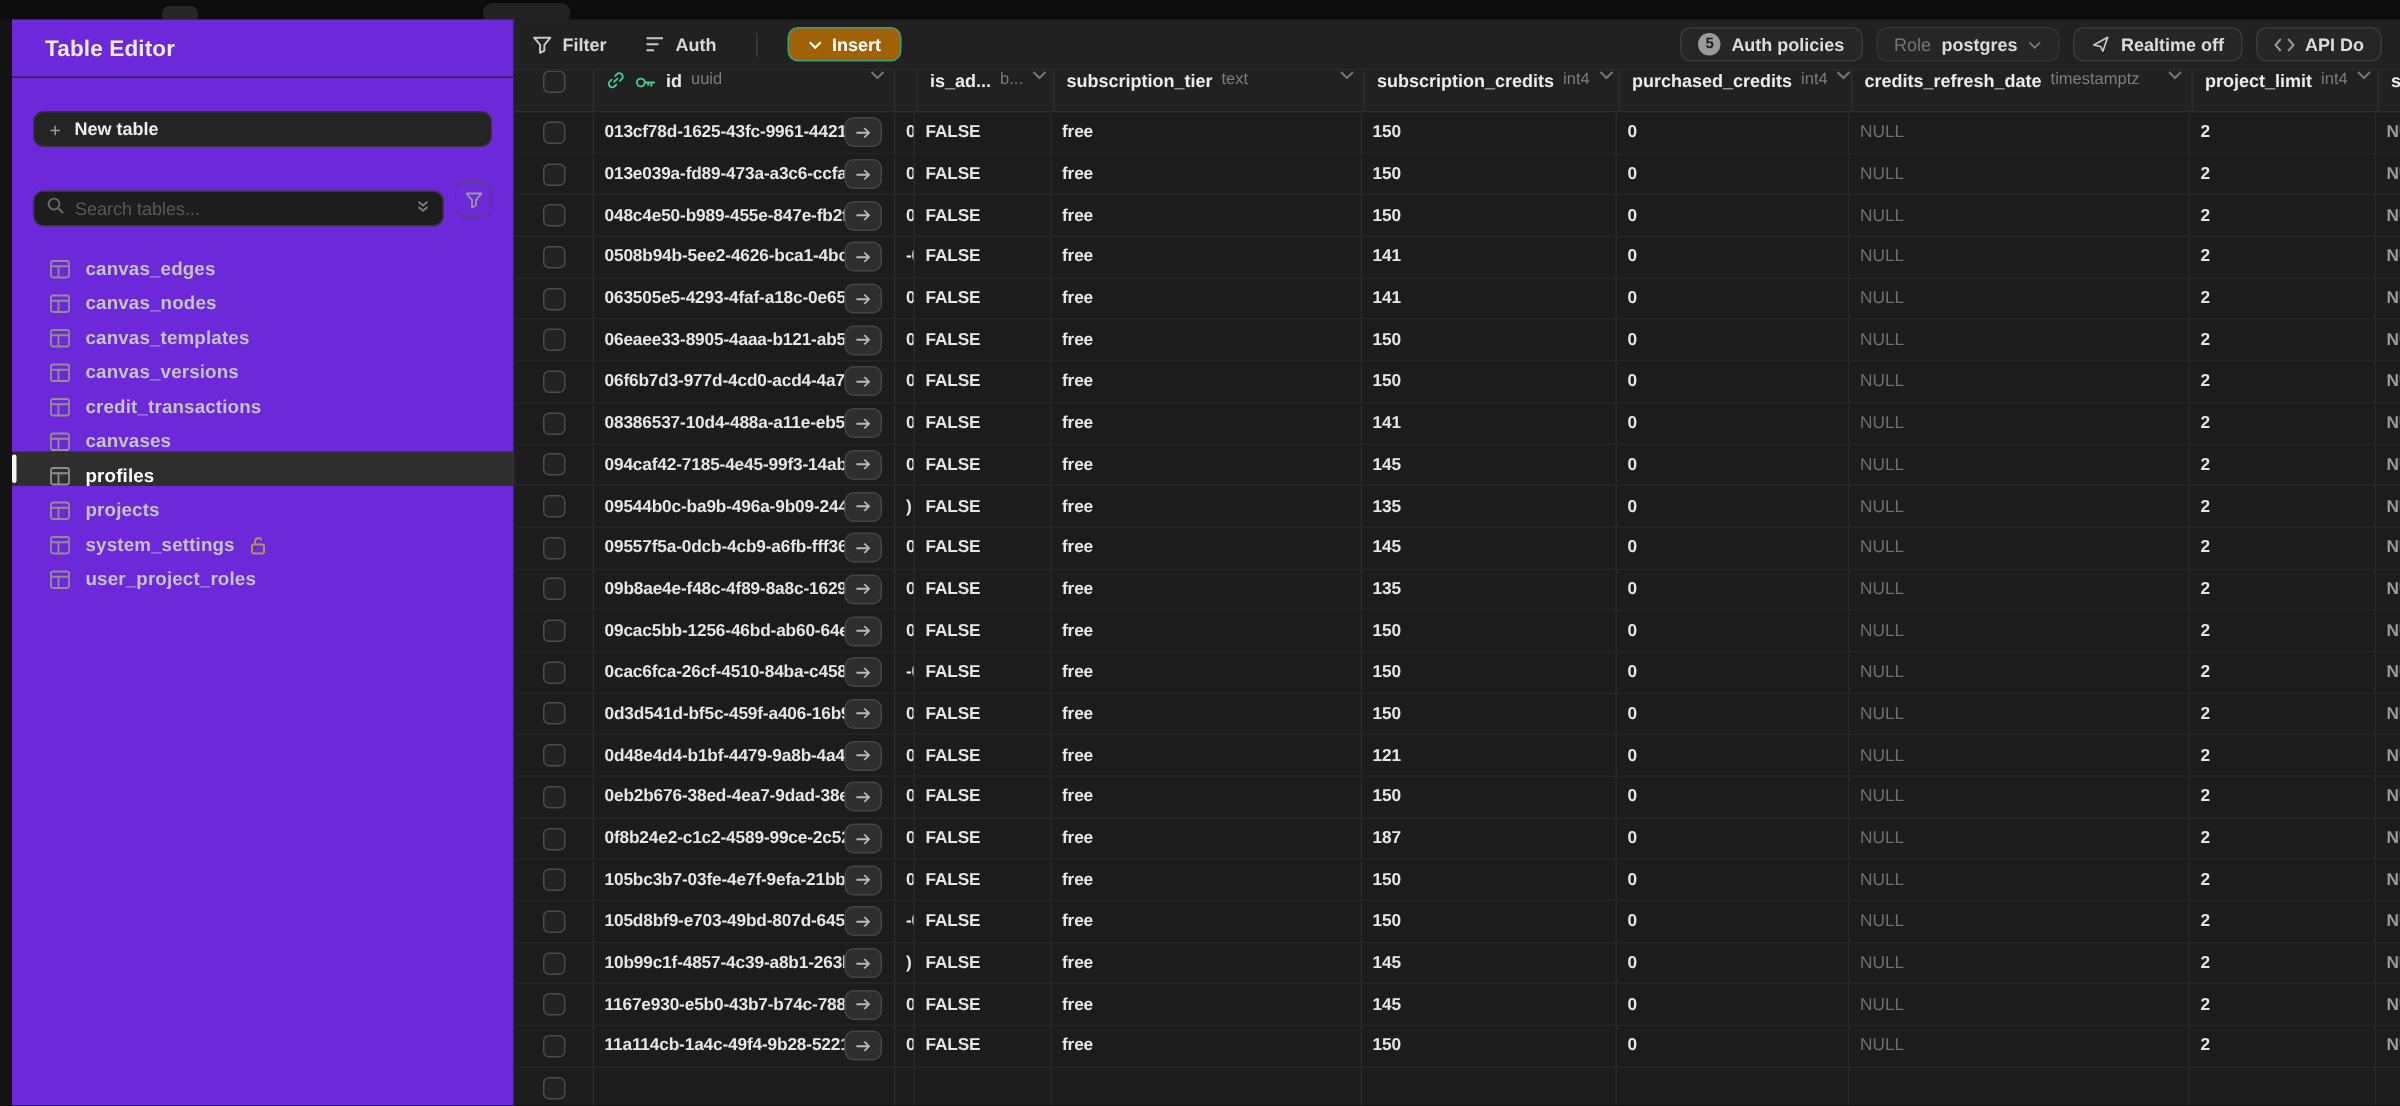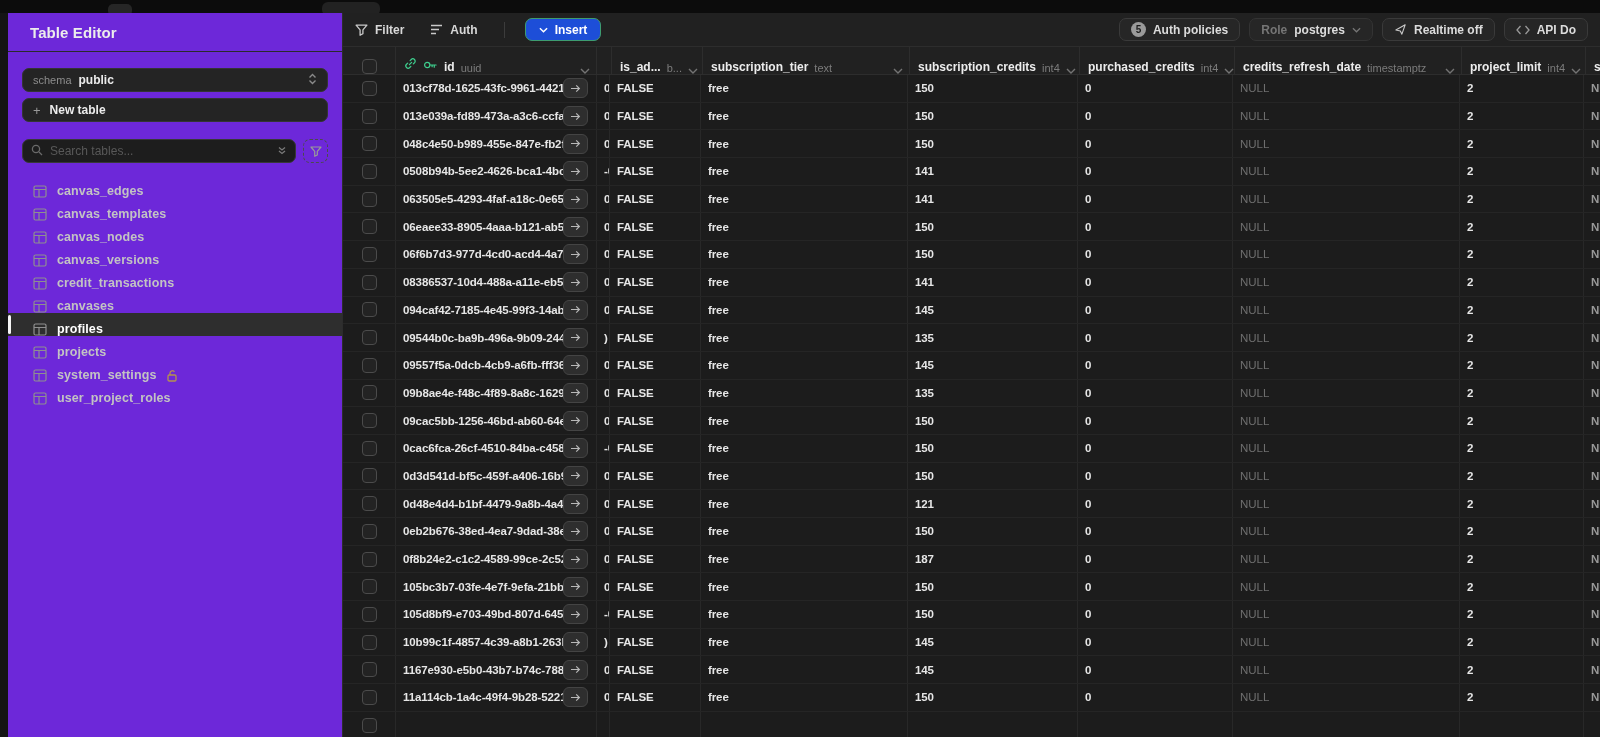--- a/index.html
+++ b/index.html
@@ -24,21 +24,21 @@
      height:24px; background:#242424; border:1px solid #343434; border-radius:7px;
      display:flex; align-items:center; padding:0 10px; cursor:pointer; }
   .select-box .lbl { font-size:11px; color:#8d8d8d; }
   .select-box .val { font-size:12px; font-weight:700; color:#ececec; margin-left:7px; }
   .newtable-btn { margin-top:6px; gap:9px; }
   .newtable-btn .plus { color:#9a9a9a; font-size:13px; line-height:1; }
   .newtable-btn .nt-label { font-size:12px; font-weight:700; color:#ececec; }
   .spacer { flex:1; }
   .search-row { margin-top:17px; display:flex; gap:7px; align-items:center; }
   .search-box { flex:1; height:24px; border:1px solid #383838; border-radius:7px; background:#1d1d1d;
-                display:flex; align-items:center; padding:0 8px; gap:7px; }
+                display:flex; align-items:center; padding:0 8px; gap:7px;margin-top:12px; }
   .search-box input { flex:1; background:transparent; border:none; outline:none;
                       font-size:12px; color:#cfcfcf; font-family:"Liberation Sans",sans-serif; }
   .search-box input::placeholder { color:#585858; }
   .filter-sq { width:25px; height:24px; border:1px dashed #4b4b4b; border-radius:7px;
                display:flex; align-items:center; justify-content:center; cursor:pointer; }
   .table-list { margin-top:12px; }
   .tbl-item { position:relative; height:23px; display:flex; align-items:flex-end; gap:10px;
               padding-left:25px; cursor:pointer; }
   .tbl-item .t-label { font-size:12.5px; font-weight:600; color:#c3c3c3; letter-spacing:.1px; }
   .tbl-item.selected { background:#2e2e2e; }
@@ -46,35 +46,35 @@
   .tbl-item.selected::before { content:""; position:absolute; left:0; top:2px; bottom:2px; width:3px;
               background:#f5f5f5; border-radius:2px; }
   .t-icon { display:flex; align-items:center; }
 
   
   .toolbar { position:absolute; left:343px; top:13px; width:1257px; height:34px; background:#212121;
              border-bottom:1px solid #2d2d2d; display:flex; align-items:center; padding:0 12px; overflow:hidden; }
   .tb-item { display:flex; align-items:center; gap:7px; font-size:12px; font-weight:600; color:#d8d8d8;
              cursor:pointer; margin-right:26px; }
   .tb-divider { width:1px; height:16px; background:#3c3c3c; margin-right:20px; }
-  .insert-btn { height:23px; background:#1d4ed8; border:1px solid #3e9c70; border-radius:7px;
+  .insert-btn { height:23px; background:#a16207; border:1px solid #3e9c70; border-radius:7px;
                 display:flex; align-items:center; gap:7px; padding:0 13px; cursor:pointer;
                 font-size:12px; font-weight:700; color:#fff; }
   .right-btns { margin-left:auto; display:flex; align-items:center; gap:9px; }
   .pill-btn { height:23px; background:#262626; border:1px solid #3a3a3a; border-radius:7px;
               display:flex; align-items:center; gap:7px; padding:0 11px; cursor:pointer;
               font-size:12px; font-weight:700; color:#dcdcdc; white-space:nowrap; }
   .badge { width:15px; height:15px; border-radius:50%; background:#9a9a9a; color:#1c1c1c;
            font-size:10px; font-weight:700; display:flex; align-items:center; justify-content:center; }
-  .dim { color:#757575; font-weight:700; }
+  .dim { color:#757575; font-weight:400; }
 
   
   .grid { position:absolute; left:343px; top:47px; width:1257px; height:690px; background:#1c1c1c; overflow:hidden; }
   .g-header { display:flex; height:28px; background:#212121; border-bottom:1px solid #2d2d2d; }
-  .g-hcell { display:flex; align-items:flex-end; border-right:1px solid #2d2d2d; padding:0 6px 0 8px;
+  .g-hcell { display:flex; align-items:flex-start; border-right:1px solid #2d2d2d; padding:0 6px 0 8px;
              gap:6px; overflow:hidden; flex:none; cursor:pointer; }
   .g-hname { font-size:12px; font-weight:700; color:#ececec; white-space:nowrap; }
   .g-htype { font-size:11px; color:#7c7c7c; white-space:nowrap; }
   .g-hchev { margin-left:auto; display:flex; align-items:center; cursor:pointer; }
   .g-row { display:flex; height:27.7px; border-bottom:1px solid #252525; background:#1c1c1c; }
   .g-cell { display:flex; align-items:center; border-right:1px solid #282828; padding:0 4px 0 7px;
             overflow:hidden; flex:none; font-size:11.5px; font-weight:700; color:#e6e6e6;
             letter-spacing:-0.1px; white-space:nowrap; }
   .g-cell.null-val { color:#6e6e6e; font-weight:400; letter-spacing:0; }
   .g-cell.last-col { color:#9a9a9a; }
@@ -96,31 +96,20 @@
   </div>
 
   <div class="left-rail"></div>
 
   <div class="sidebar">
     <div class="sb-header">
       <span class="sb-title">Table Editor</span>
     </div>
     <div class="sb-body">
       <div class="sb-pad">
-        <div class="select-box">
-          <span class="lbl">schema</span>
-          <span class="val">public</span>
-          <span class="spacer"></span>
-          <span>
-            <svg width="9" height="12" viewBox="0 0 9 12">
-                <path d="M1.5 4.5 4.5 1.5 7.5 4.5" stroke="#8a8a8a" stroke-width="1.4" fill="none"></path>
-                <path d="M1.5 7.5 4.5 10.5 7.5 7.5" stroke="#8a8a8a" stroke-width="1.4" fill="none"></path>
-              </svg>
-          </span>
-        </div>
         <div class="newtable-btn">
           <span class="plus">+</span>
           <span class="nt-label">New table</span>
         </div>
         <div class="search-row">
           <div class="search-box">
             <span>
               <svg width="12" height="12" viewBox="0 0 12 12">
                   <circle cx="5" cy="5" r="3.6" stroke="#6a6a6a" stroke-width="1.3" fill="none"></circle>
                   <path d="M8 8 11 11" stroke="#6a6a6a" stroke-width="1.3"></path>
@@ -151,30 +140,30 @@
             </span>
             <span class="t-label">canvas_edges</span>
           </div>
           <div class="tbl-item">
             <span class="t-icon">
               <svg width="14" height="13" viewBox="0 0 14 13">
                 <rect x="1" y="1" width="12" height="11" rx="1.5" stroke="#8f8f8f" stroke-width="1.2" fill="none"></rect>
                 <path d="M1 4.5h12M6 4.5V12" stroke="#8f8f8f" stroke-width="1.2"></path>
               </svg>
             </span>
+            <span class="t-label">canvas_nodes</span>
+          </div>
+          <div class="tbl-item">
+            <span class="t-icon">
+              <svg width="14" height="13" viewBox="0 0 14 13">
+                <rect x="1" y="1" width="12" height="11" rx="1.5" stroke="#8f8f8f" stroke-width="1.2" fill="none"></rect>
+                <path d="M1 4.5h12M6 4.5V12" stroke="#8f8f8f" stroke-width="1.2"></path>
+              </svg>
+            </span>
             <span class="t-label">canvas_templates</span>
-          </div>
-          <div class="tbl-item">
-            <span class="t-icon">
-              <svg width="14" height="13" viewBox="0 0 14 13">
-                <rect x="1" y="1" width="12" height="11" rx="1.5" stroke="#8f8f8f" stroke-width="1.2" fill="none"></rect>
-                <path d="M1 4.5h12M6 4.5V12" stroke="#8f8f8f" stroke-width="1.2"></path>
-              </svg>
-            </span>
-            <span class="t-label">canvas_nodes</span>
           </div>
           <div class="tbl-item">
             <span class="t-icon">
               <svg width="14" height="13" viewBox="0 0 14 13">
                 <rect x="1" y="1" width="12" height="11" rx="1.5" stroke="#8f8f8f" stroke-width="1.2" fill="none"></rect>
                 <path d="M1 4.5h12M6 4.5V12" stroke="#8f8f8f" stroke-width="1.2"></path>
               </svg>
             </span>
             <span class="t-label">canvas_versions</span>
           </div>

